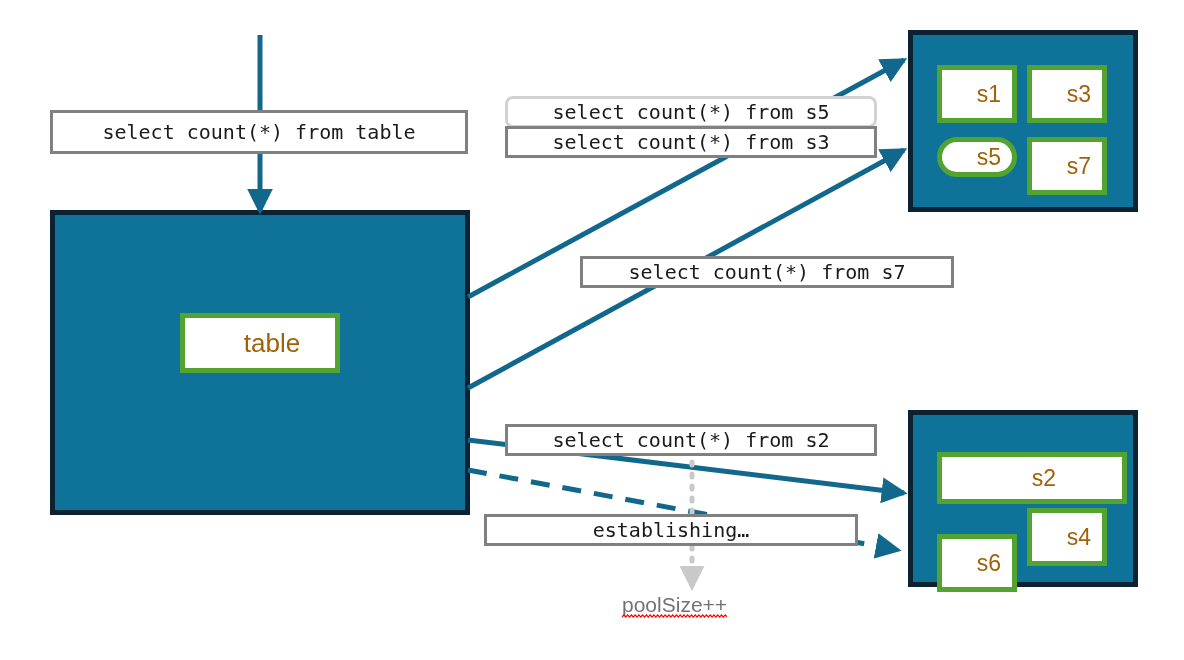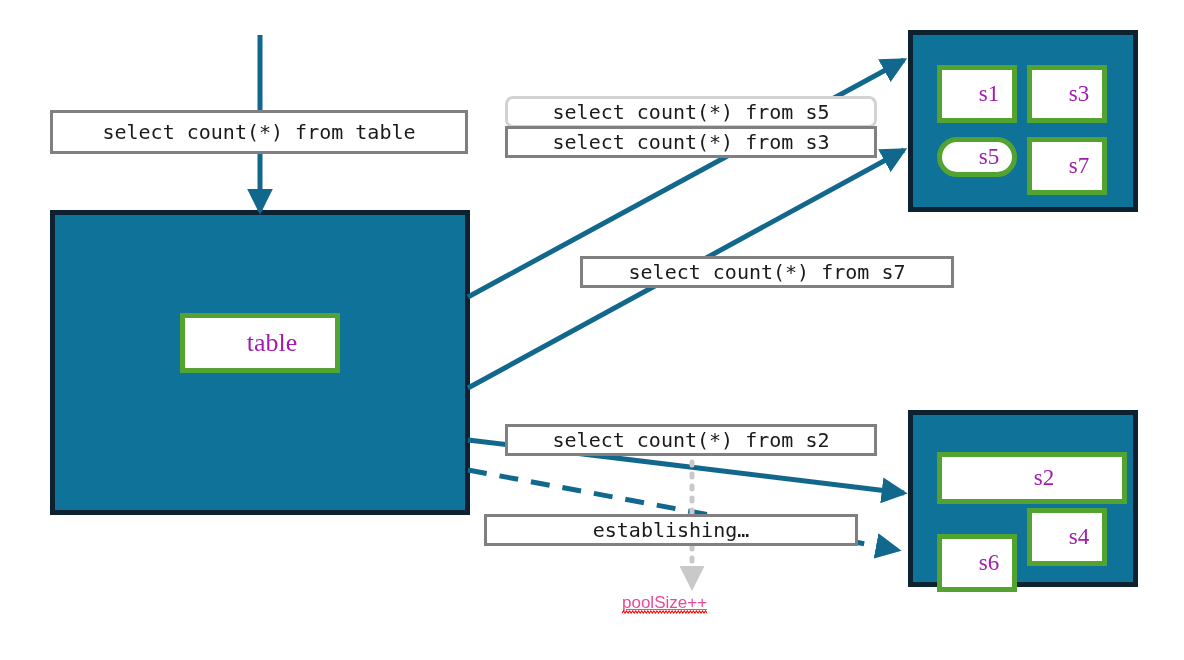--- a/index.html
+++ b/index.html
@@ -45,22 +45,22 @@
 
   
   .node-box {
     position: absolute;
     background: #ffffff;
     border: 5px solid #52a32f;
     box-sizing: border-box;
     display: flex;
     align-items: center;
     justify-content: center;
-    color: #a21caf;
-    font-family: Liberation Serif, serif;
+    color: #a16207;
+    font-family: Liberation Sans, sans-serif;
     z-index: 3;
     padding-left: 24px;
   }
   #node-table {
     left: 180px; top: 313px; width: 160px; height: 60px;
     font-size: 26px;
   }
   .shard-cell { font-size: 23px; }
   #node-s1 { left: 937px; top: 65px;  width: 80px; height: 58px; }
   #node-s3 { left: 1027px; top: 65px;  width: 80px; height: 58px; }
@@ -92,25 +92,24 @@
   #label-from-s3    { left: 505px; top: 126px; width: 372px; height: 32px; z-index: 5; }
   #label-from-s7    { left: 580px; top: 256px; width: 374px; height: 32px; }
   #label-from-s2    { left: 505px; top: 424px; width: 372px; height: 32px; }
   #label-establishing { left: 484px; top: 514px; width: 374px; height: 32px; text-align: right; }
 
   
   #poolsize-note {
     position: absolute;
     left: 622px; top: 593px;
     font-family: "Liberation Sans", sans-serif;
-    font-size: 17px;
-    color: #ec4899;
+    font-size: 21px;
+    color: #737373;
     white-space: nowrap;
     z-index: 3;
-    text-decoration: underline;
   }
   #poolsize-note .squiggle {
     position: absolute;
     left: 0; bottom: -1px;
     width: 100%;
     height: 4px;
   }
 </style>
 </head>
 <body>

